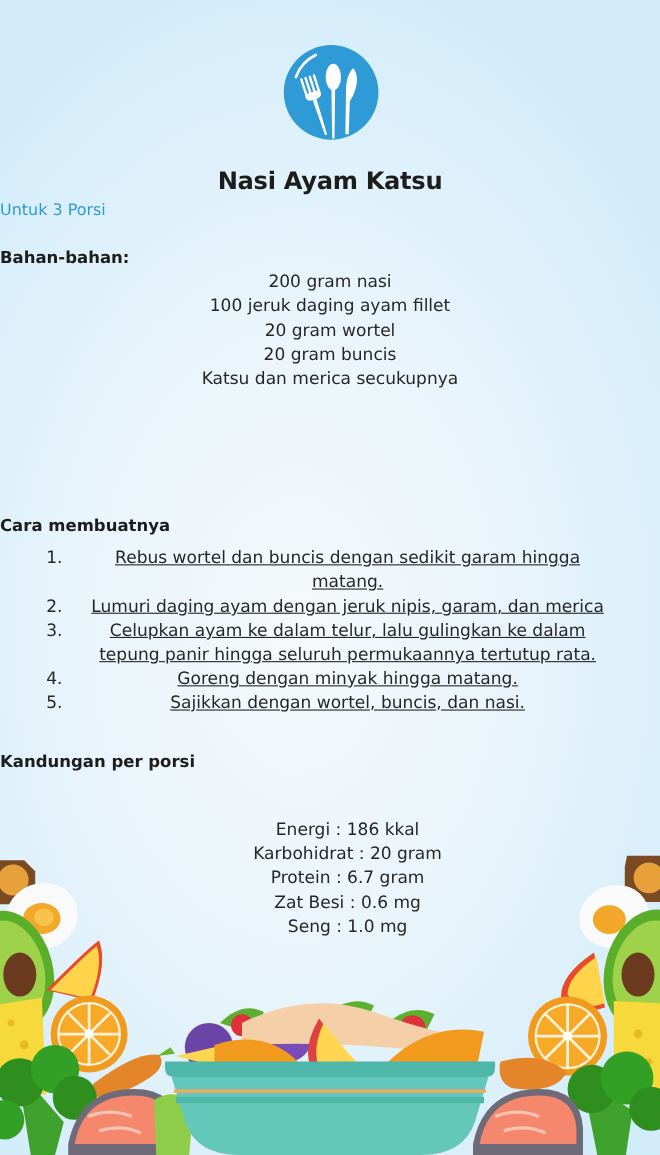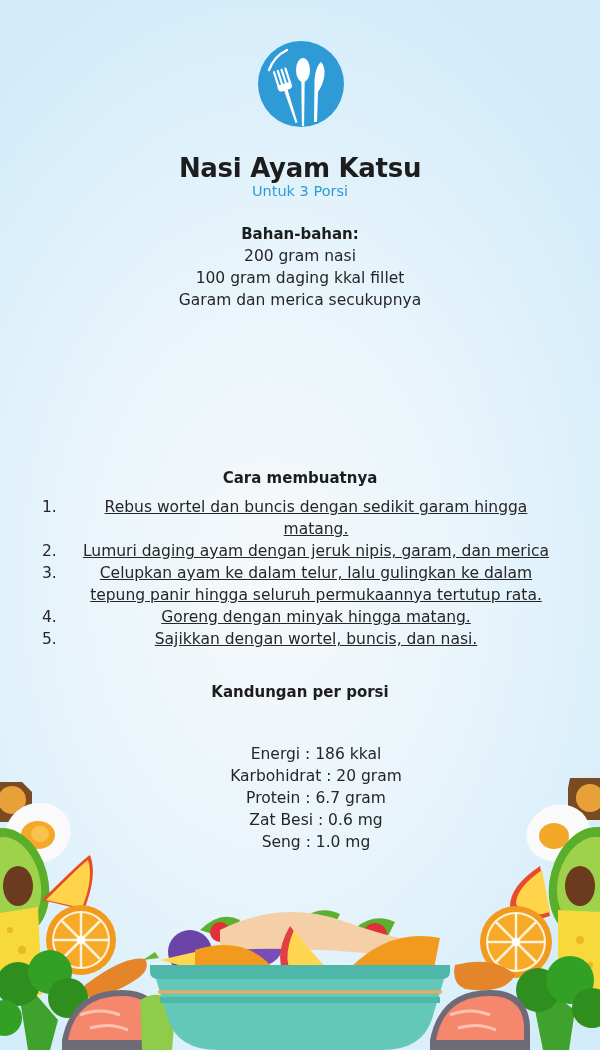--- a/index.html
+++ b/index.html
@@ -7,28 +7,28 @@
     width: 600px; height: 1050px; overflow: hidden; position: relative;
     font-family: "DejaVu Sans", "Liberation Sans", sans-serif;
     color: #222;
     background: radial-gradient(ellipse 70% 60% at 45% 55%, #f6f9fb 0%, #eaf5fb 45%, #d2ecfa 100%);
   }
   .logo {
     position: absolute; left: 257px; top: 40px; width: 88px; height: 88px;
   }
   .title {
     position: absolute; top: 153px; left: 0; width: 600px; text-align: center;
-    font-size: 26px; font-weight: bold; color: #1d1d1d; letter-spacing: -0.3px;
+    font-size: 22px; font-weight: bold; color: #1d1d1d; letter-spacing: -0.3px;
   }
   .subtitle {
-    position: absolute; top: 183px; left: 0; width: 600px; text-align: center;
+    position: absolute; top: 183px; left: 0; width: 600px; text-align: left;
     font-size: 14.5px; color: #2e9bd6;
   }
   .section-head {
-    position: absolute; left: 0; width: 600px; text-align: center;
+    position: absolute; left: 0; width: 600px; text-align: left;
     font-size: 15px; font-weight: bold; color: #1d1d1d;
   }
   .ingredients {
     position: absolute; top: 245px; left: 0; width: 600px; text-align: center;
     font-size: 15.5px; line-height: 22px; color: #262626; margin: 0; padding: 0; list-style: none;
   }
   .steps {
     position: absolute; top: 496px; left: 42px; width: 520px; margin: 0; padding: 0; list-style: none;
     font-size: 15.5px; line-height: 22px; color: #262626;
   }
@@ -61,22 +61,24 @@
 
   <path d="M64 22 c6 6 4 20 -3 30 l-1 30 h-3 l0.5 -38 c0 -12 3 -19 6.5 -22z" fill="#fff"></path>
 </svg>
 
 <div class="title">Nasi Ayam Katsu</div>
 <div class="subtitle">Untuk 3 Porsi</div>
 
 <div class="section-head" style="top:225px">Bahan-bahan:</div>
 <ul class="ingredients">
   <li>200 gram nasi</li>
-  <li>100 gram daging kkal fillet</li>
-  <li>Garam dan merica secukupnya</li>
+  <li>100 jeruk daging ayam fillet</li>
+  <li>20 gram wortel</li>
+  <li>20 gram buncis</li>
+  <li>Katsu dan merica secukupnya</li>
 </ul>
 
 <div class="section-head" style="top:469px">Cara membuatnya</div>
 <ol class="steps">
   <li>
     <span class="num">1.</span>
     <span class="txt">Rebus wortel dan buncis dengan sedikit garam hingga matang.</span>
   </li>
   <li>
     <span class="num">2.</span>

